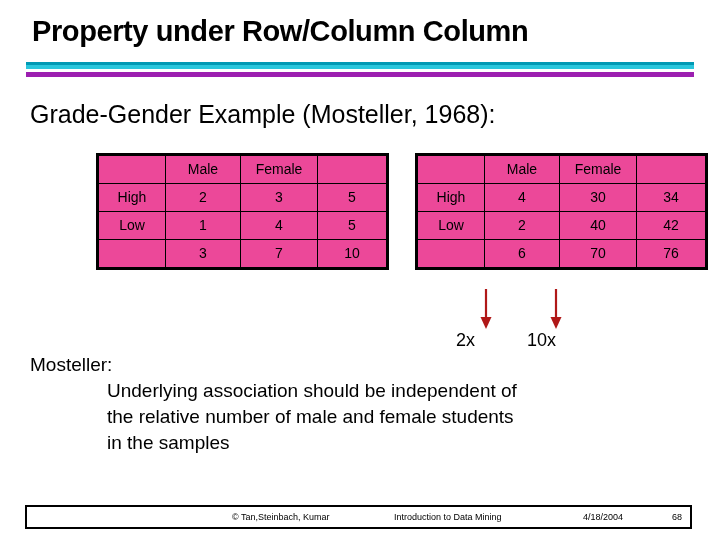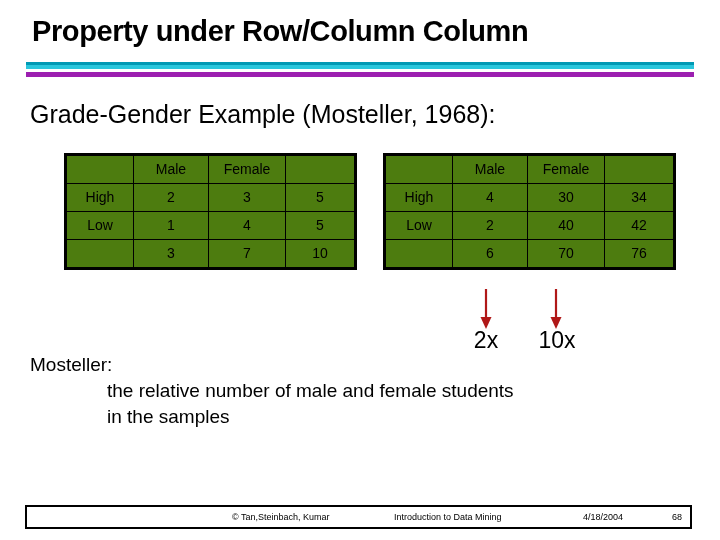--- a/index.html
+++ b/index.html
@@ -66,22 +66,23 @@
     line-height: 24px;
     white-space: nowrap;
   }
 
   
   .xtable {
     position: absolute;
     border-collapse: collapse;
     border: 3px solid #000000;
     font-size: 14px;
-    background: #4d7c0f;
+    background: #ec4899;
     table-layout: fixed;
+    margin-left: 32px;
   }
   .xtable td {
     border: 1.5px solid #000000;
     height: 27px;
     text-align: center;
     vertical-align: middle;
     padding: 0;
     font-size: 14px;
     color: #000000;
     line-height: 27px;
@@ -98,24 +99,24 @@
   .arrow {
     position: absolute;
     width: 14px;
     height: 42px;
   }
   #arrow-2x  { left: 479px; top: 289px; }
   #arrow-10x { left: 549px; top: 289px; }
 
   .mult-label {
     position: absolute;
-    font-size: 23px;
+    font-size: 18px;
     line-height: 22px;
     color: #000000;
-    text-align: center;
+    text-align: left;
     width: 60px;
   }
   #label-2x  { left: 456px; top: 329px; }
   #label-10x { left: 527px; top: 329px; }
 
   
   .body-lead {
     position: absolute;
     left: 30px;
     top: 352px;
@@ -240,20 +241,21 @@
 <svg class="arrow" id="arrow-10x" viewBox="0 0 14 42">
   <line x1="7" y1="0" x2="7" y2="30" stroke="#B01818" stroke-width="2.2"></line>
   <polygon points="7,40 1.5,28 12.5,28" fill="#B01818"></polygon>
 </svg>
 
 <div class="mult-label" id="label-2x">2x</div>
 <div class="mult-label" id="label-10x">10x</div>
 
 <div class="body-lead">Mosteller:</div>
 <div class="body-indent">
+  <div>Underlying association should be independent of</div>
   <div>the relative number of male and female students</div>
   <div>in the samples</div>
 </div>
 
 <div class="footer-bar">
   <div class="footer-inner">
     <span class="footer-item" id="footer-copyright">© Tan,Steinbach, Kumar</span>
     <span class="footer-item" id="footer-booktitle">Introduction to Data Mining</span>
     <span class="footer-item" id="footer-date">4/18/2004</span>
     <span class="footer-item" id="footer-page">68</span>

